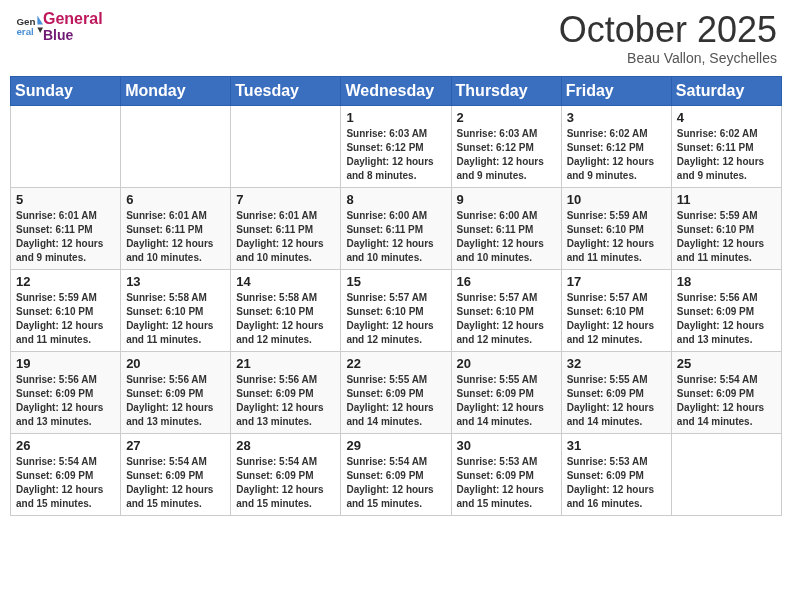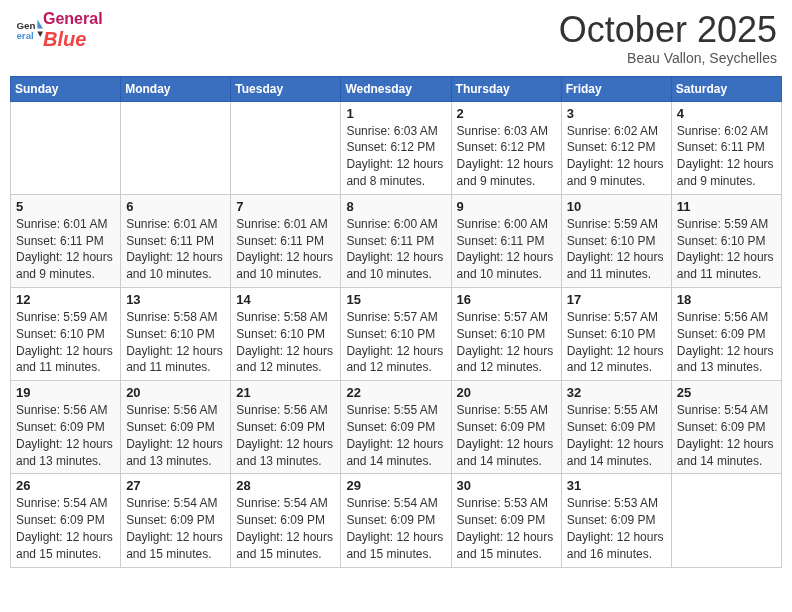--- a/index.html
+++ b/index.html
@@ -43,21 +43,21 @@
     .calendar {
       width: 100%;
       border-collapse: collapse;
       font-size: 10px;
     }
     .calendar thead th {
       background: #3a6ebf;
       color: #fff;
       padding: 5px 4px;
       text-align: left;
-      font-size: 12px;
+      font-size: 16px;
       font-weight: bold;
       border: 1px solid #2a5eaf;
     }
     .calendar tbody td {
       border: 1px solid #ccc;
       vertical-align: top;
       padding: 4px 5px;
       width: 110px;
       min-height: 70px;
       height: 80px;
@@ -66,42 +66,43 @@
     .calendar tbody tr:nth-child(even) td {
       background: #f9f9f9;
     }
     .day-number {
       font-size: 13px;
       font-weight: bold;
       color: #222;
       margin-bottom: 2px;
     }
     .day-info {
-      font-size: 12px;
+      font-size: 10px;
       color: #333;
       line-height: 1.4;
+      font-weight: bold;
     }
     .empty {
       background: #f5f5f5;
     }
   </style>
 </head>
 <body>
 
 <div class="header">
   <div class="logo">
     <svg class="logo-icon" viewBox="0 0 40 40">
       <text x="2" y="18" font-size="14" font-weight="bold" fill="#333">Gen</text>
       <text x="2" y="33" font-size="14" font-weight="bold" fill="#4a90d9">eral</text>
       <polygon points="32,5 40,18 32,18" fill="#4a90d9"></polygon>
       <polygon points="32,22 40,22 36,30" fill="#333"></polygon>
     </svg>
     <div>
       <div style="font-size:16px;font-weight:bold;color:#be185d;line-height:1.1;">General</div>
-      <div style="font-size:20px;font-weight:bold;color:#ef4444;line-height:1.1;font-style:italic;">Blue</div>
+      <div style="font-size:14px;font-weight:bold;color:#701a75;line-height:1.1;">Blue</div>
     </div>
   </div>
   <div class="title-block">
     <div class="month-title">October 2025</div>
     <div class="subtitle">Beau Vallon, Seychelles</div>
   </div>
 </div>
 
 <table class="calendar">
   <thead>

